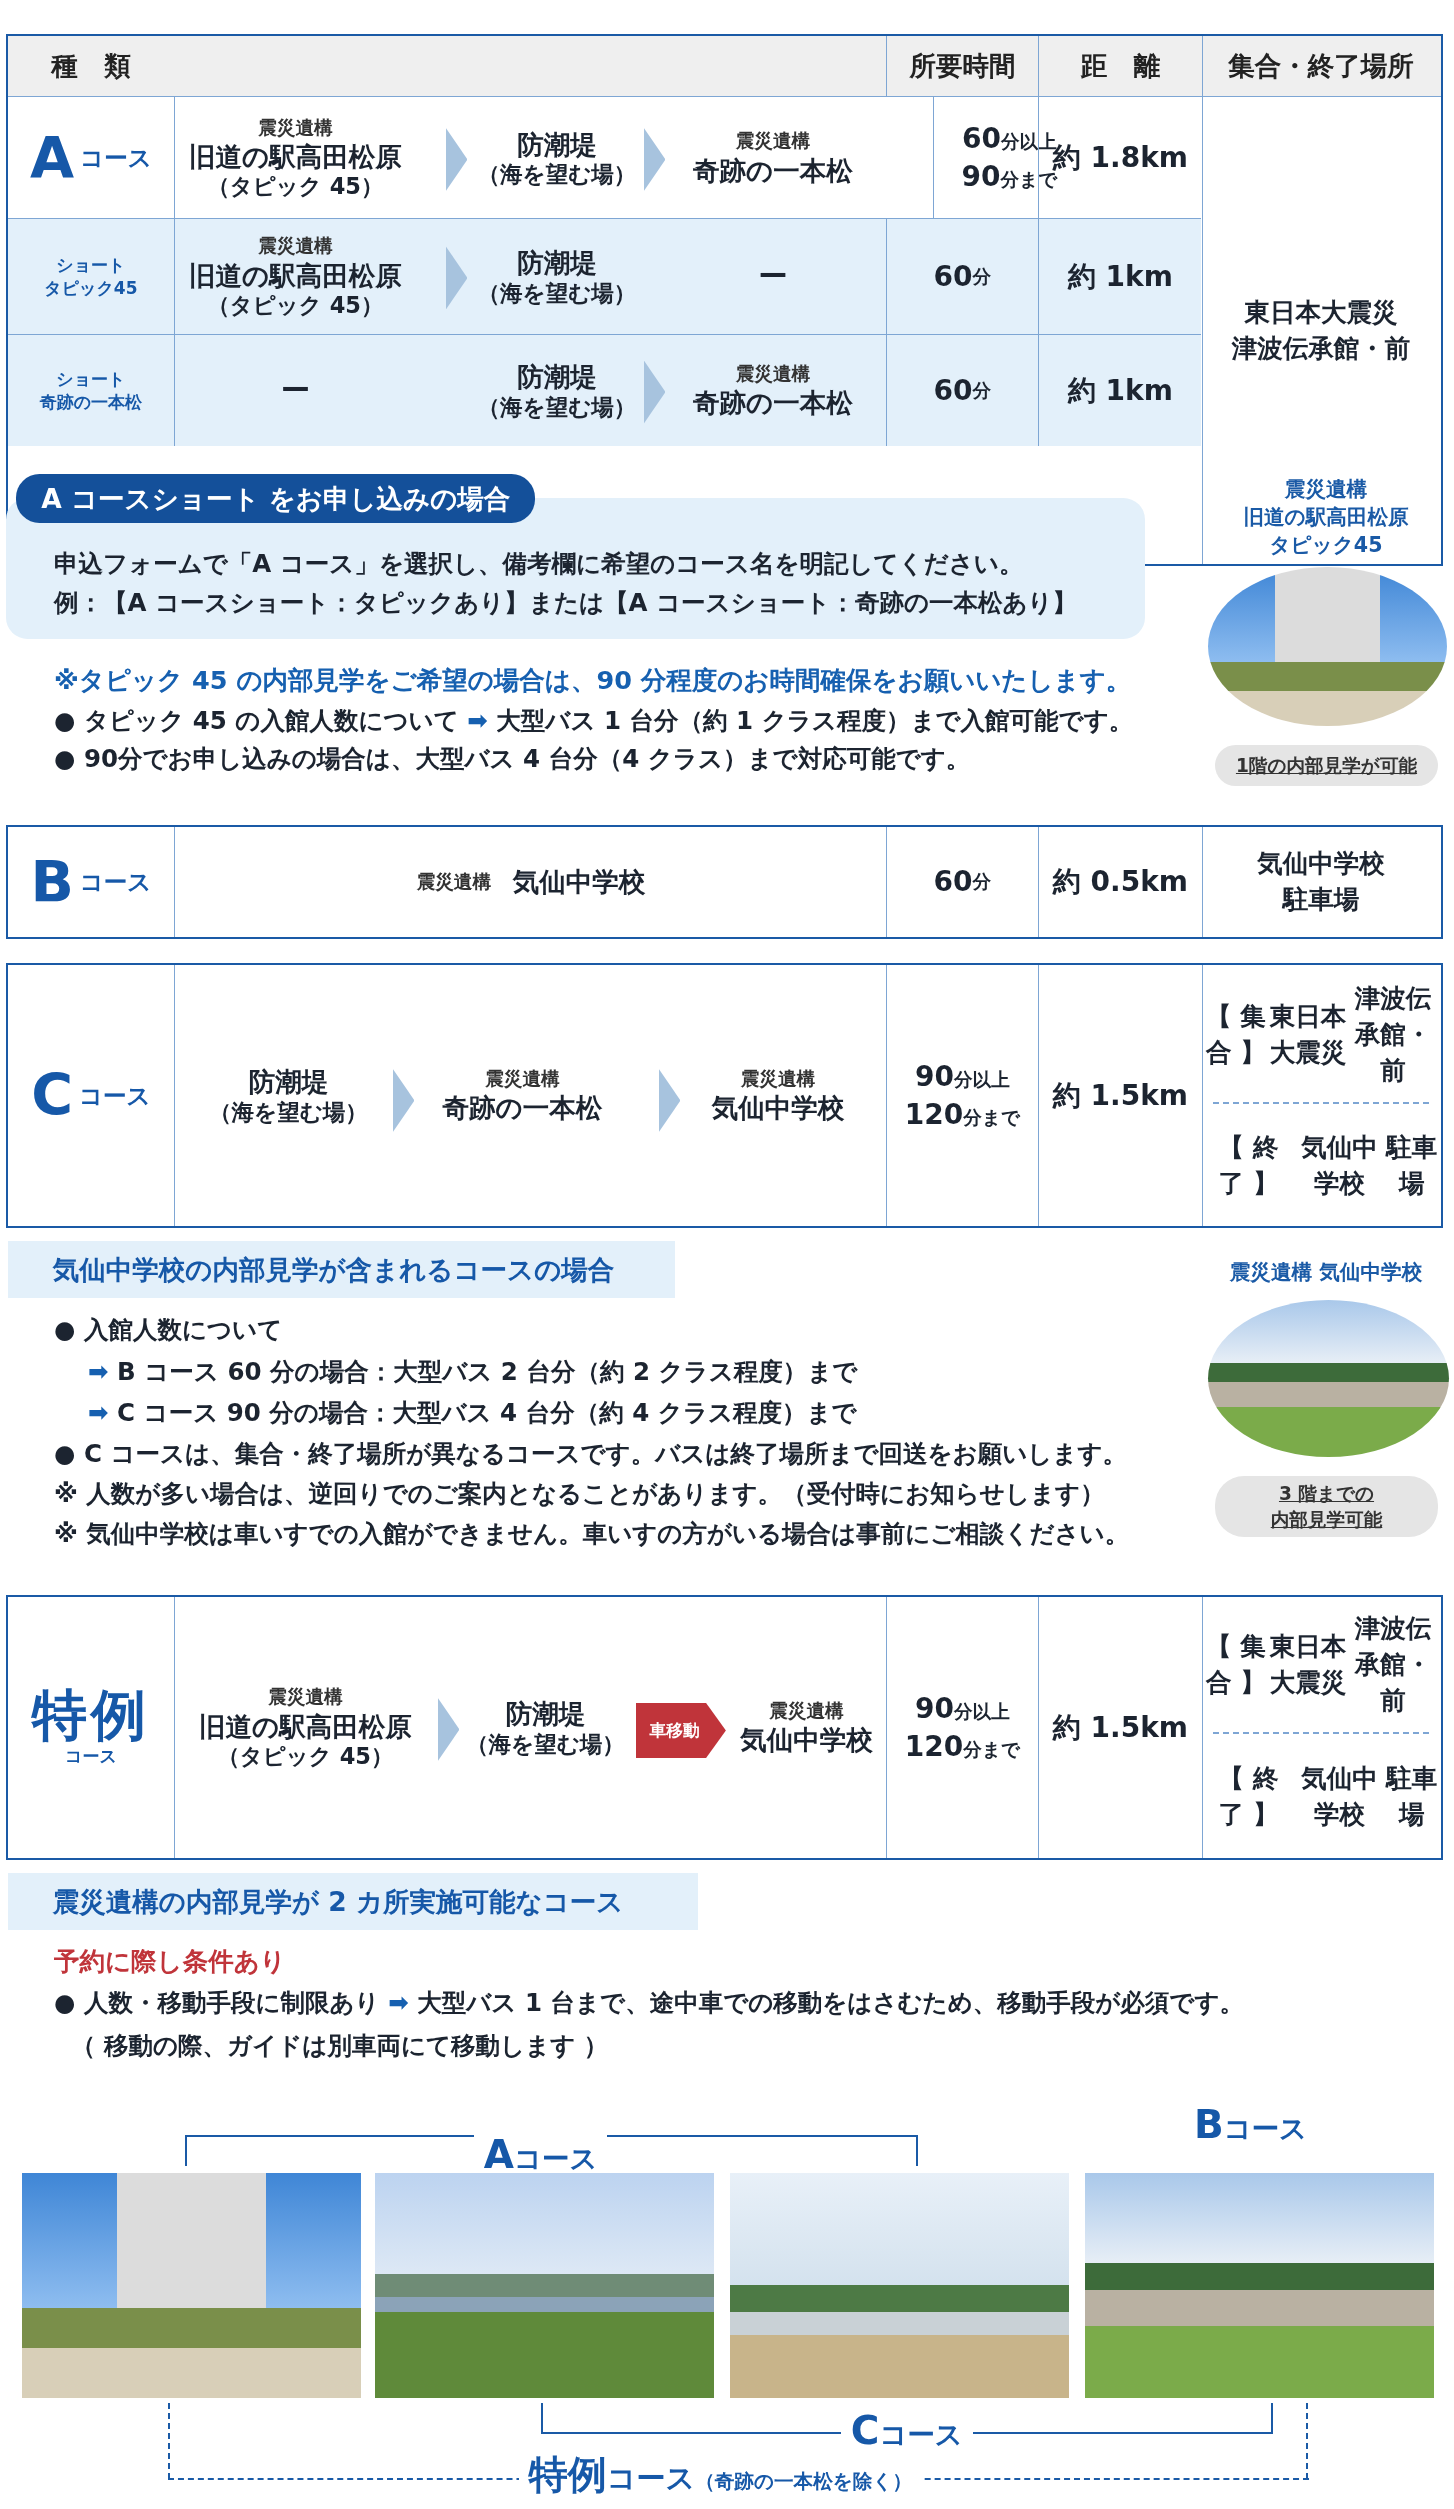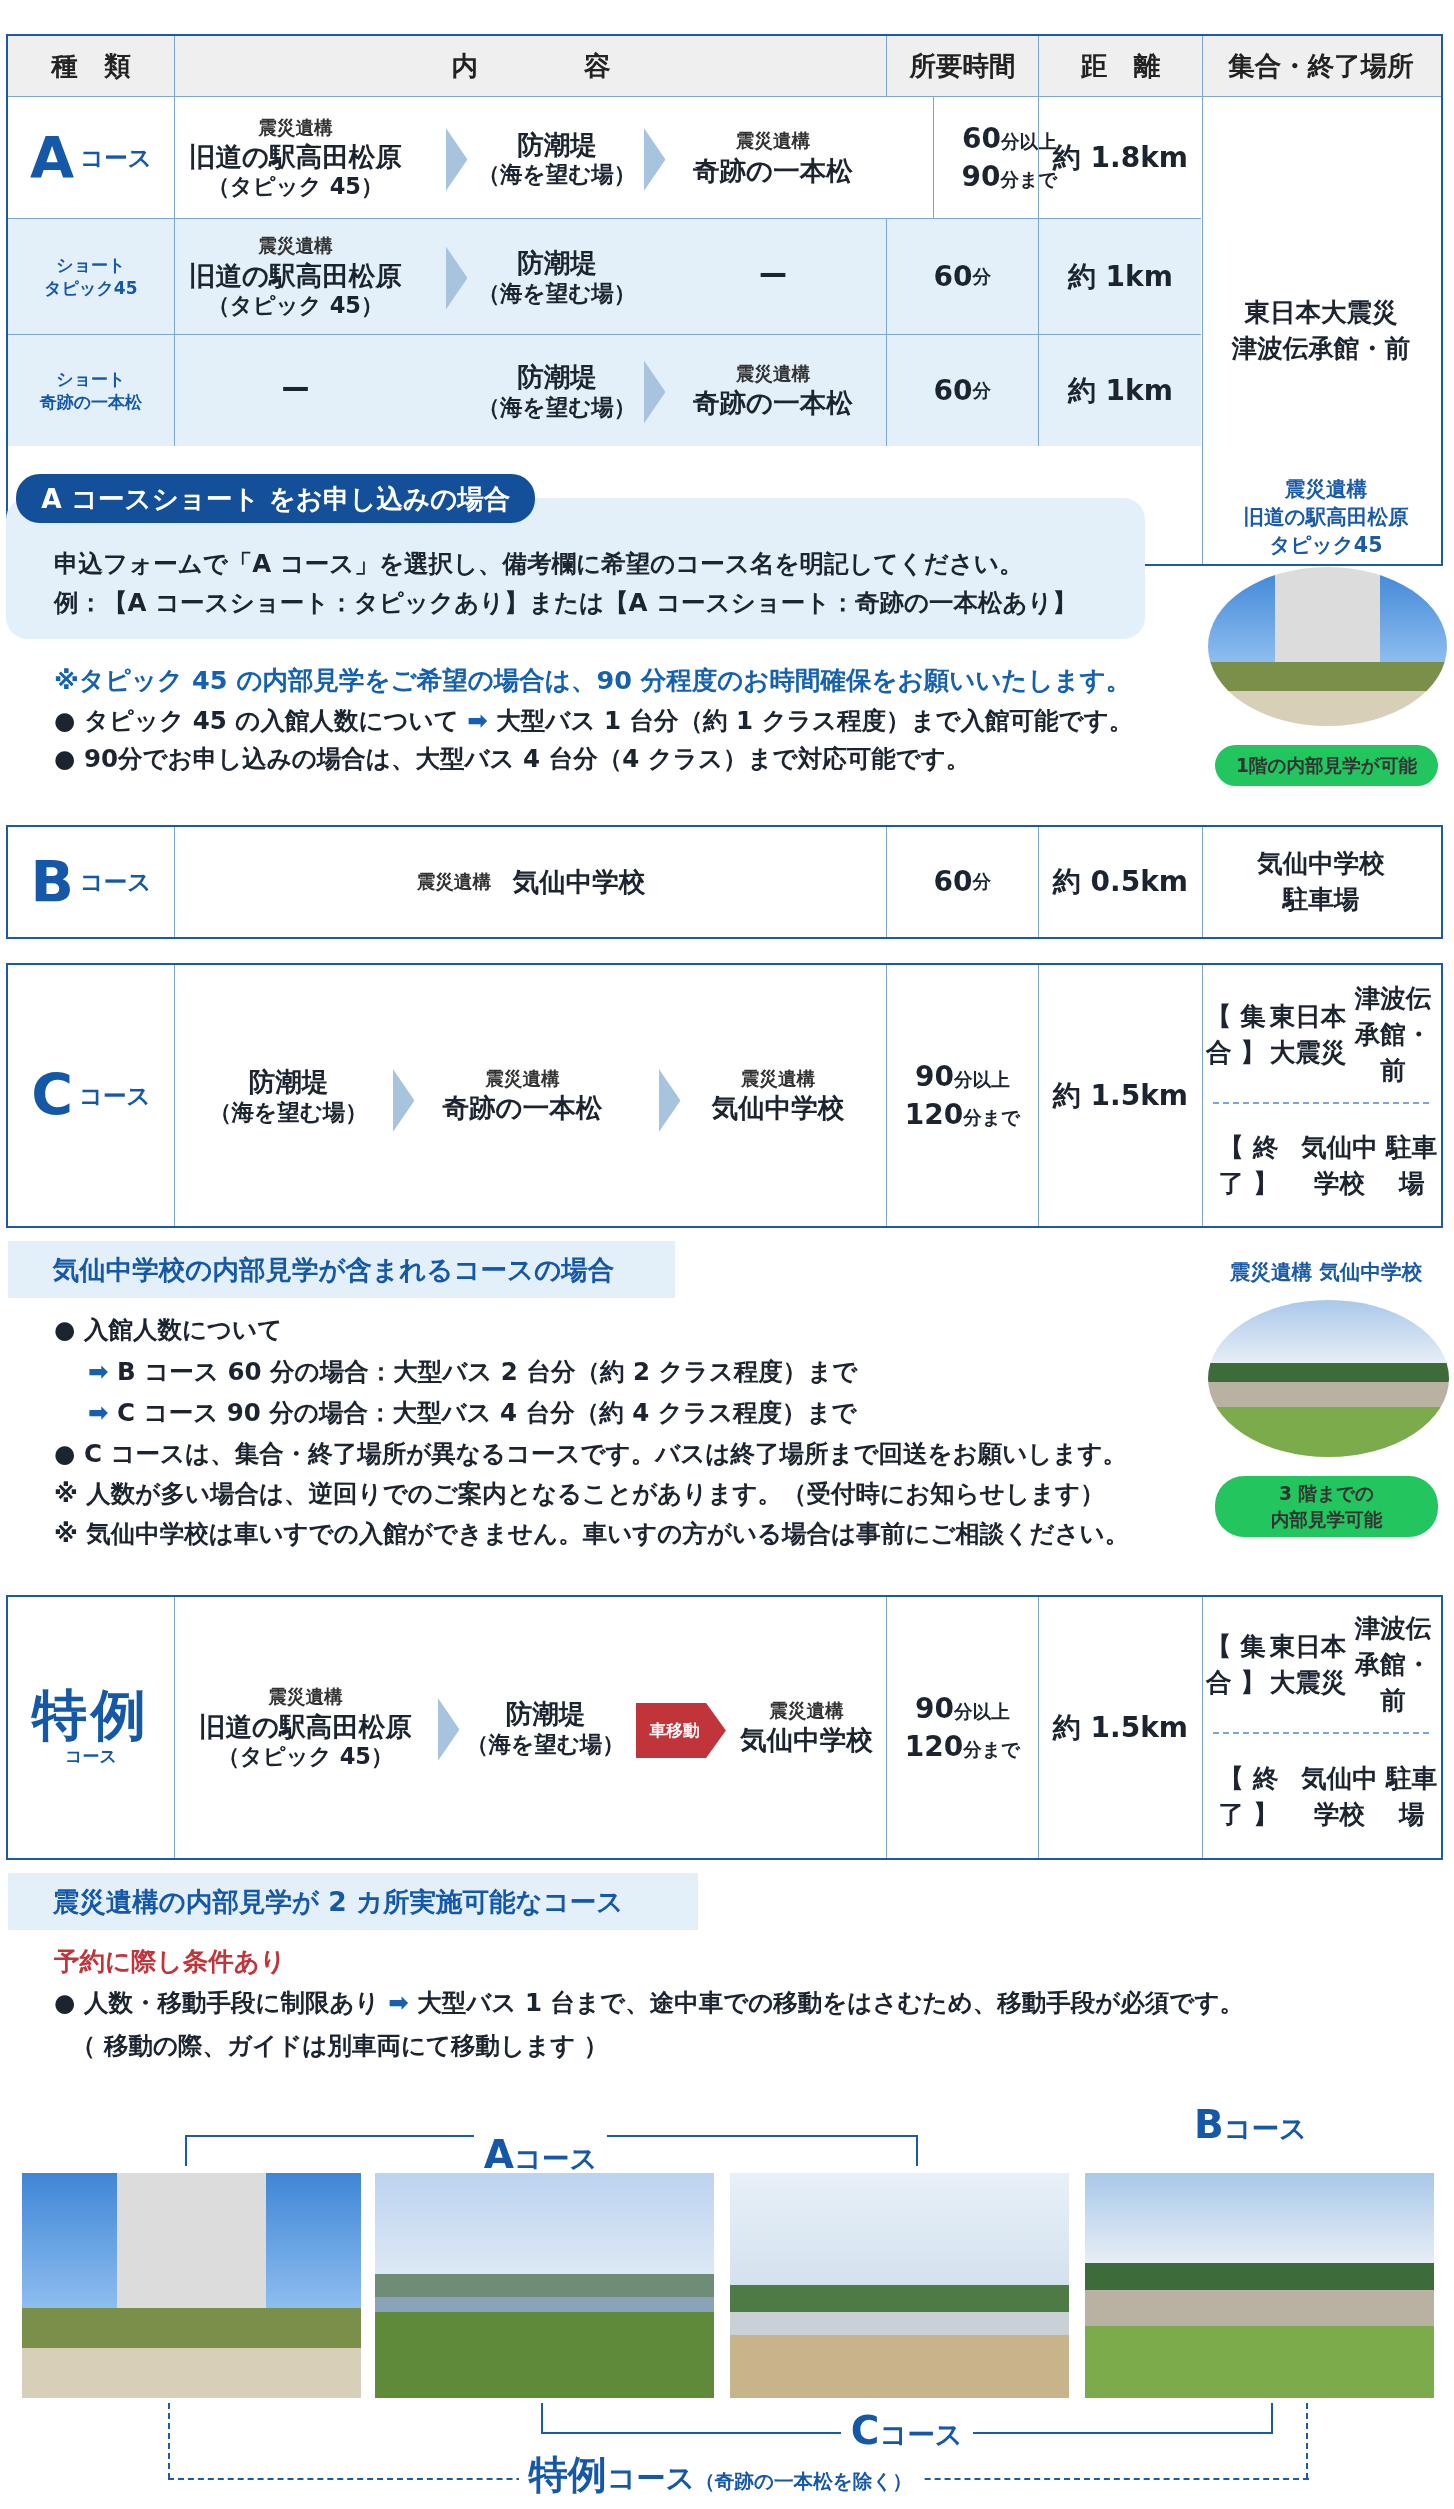--- a/index.html
+++ b/index.html
@@ -71,22 +71,22 @@
   .sect-head {
     position: absolute; background: #e3f0fa; color: #1658a8; font-weight: bold; font-size: 26.5px;
     display: flex; align-items: center; padding-left: 45px; box-sizing: border-box;
   }
   .red-note { font-size: 25.5px; font-weight: bold; color: #c0343a; }
 
   
   .side-title { position: absolute; text-align: center; font-size: 20.6px; font-weight: bold; color: #1a5aa6; line-height: 1.35; }
   .oval-photo { position: absolute; border-radius: 50%; overflow: hidden; }
   .side-badge {
-    position: absolute; background: #22c55e; border-radius: 29px; text-align: right;
-    font-size: 18.6px; font-weight: bold; color: #333; display: flex; align-items: center; justify-content: center; line-height: 1.35;
+    position: absolute; background: #e5e5e5; border-radius: 29px; text-align: right;
+    font-size: 18.6px; font-weight: bold; color: #333; display: flex; align-items: center; justify-content: center; line-height: 1.35; text-decoration: underline;
   }
 
   
   .ph-tapic { background:
       linear-gradient(180deg, transparent 0 60%, #7a8f4a 60% 78%, #d8cfb8 78% 100%),
       linear-gradient(90deg, transparent 0 28%, #dcdcdc 28% 72%, transparent 72% 100%),
       linear-gradient(180deg, #3f86d6 0%, #8ebdf0 60%, #cfe3f7 100%);
   }
   .ph-seawall { background:
       linear-gradient(180deg, #bcd3f0 0%, #dde8f5 45%, #6f8c76 45% 55%, #8ba3b8 55% 62%, #5f8a3a 62% 100%);
@@ -104,21 +104,20 @@
   .dash-h { position: absolute; border-top: 2.9px dashed #1a5aa6; height: 0; }
   .dash-v { position: absolute; border-left: 2.9px dashed #1a5aa6; width: 0; }
 </style>
 </head>
 <body>
 
 <div class="tbl" style="top:34px;height:532px;">
 
   <div class="row hdr" style="top:0;height:61px;">
     <div class="cell first c1">種　類</div>
-    <div class="cell c2">内　　　　容</div>
     <div class="cell c3">所要時間</div>
     <div class="cell c4">距　離</div>
     <div class="cell c5">集合・終了場所</div>
   </div>
 
   <div class="row" style="top:61px;height:122px;">
     <div class="cell first c1">
       <span class="course-big">A</span>
       <span class="course-small">コース</span>
     </div>

